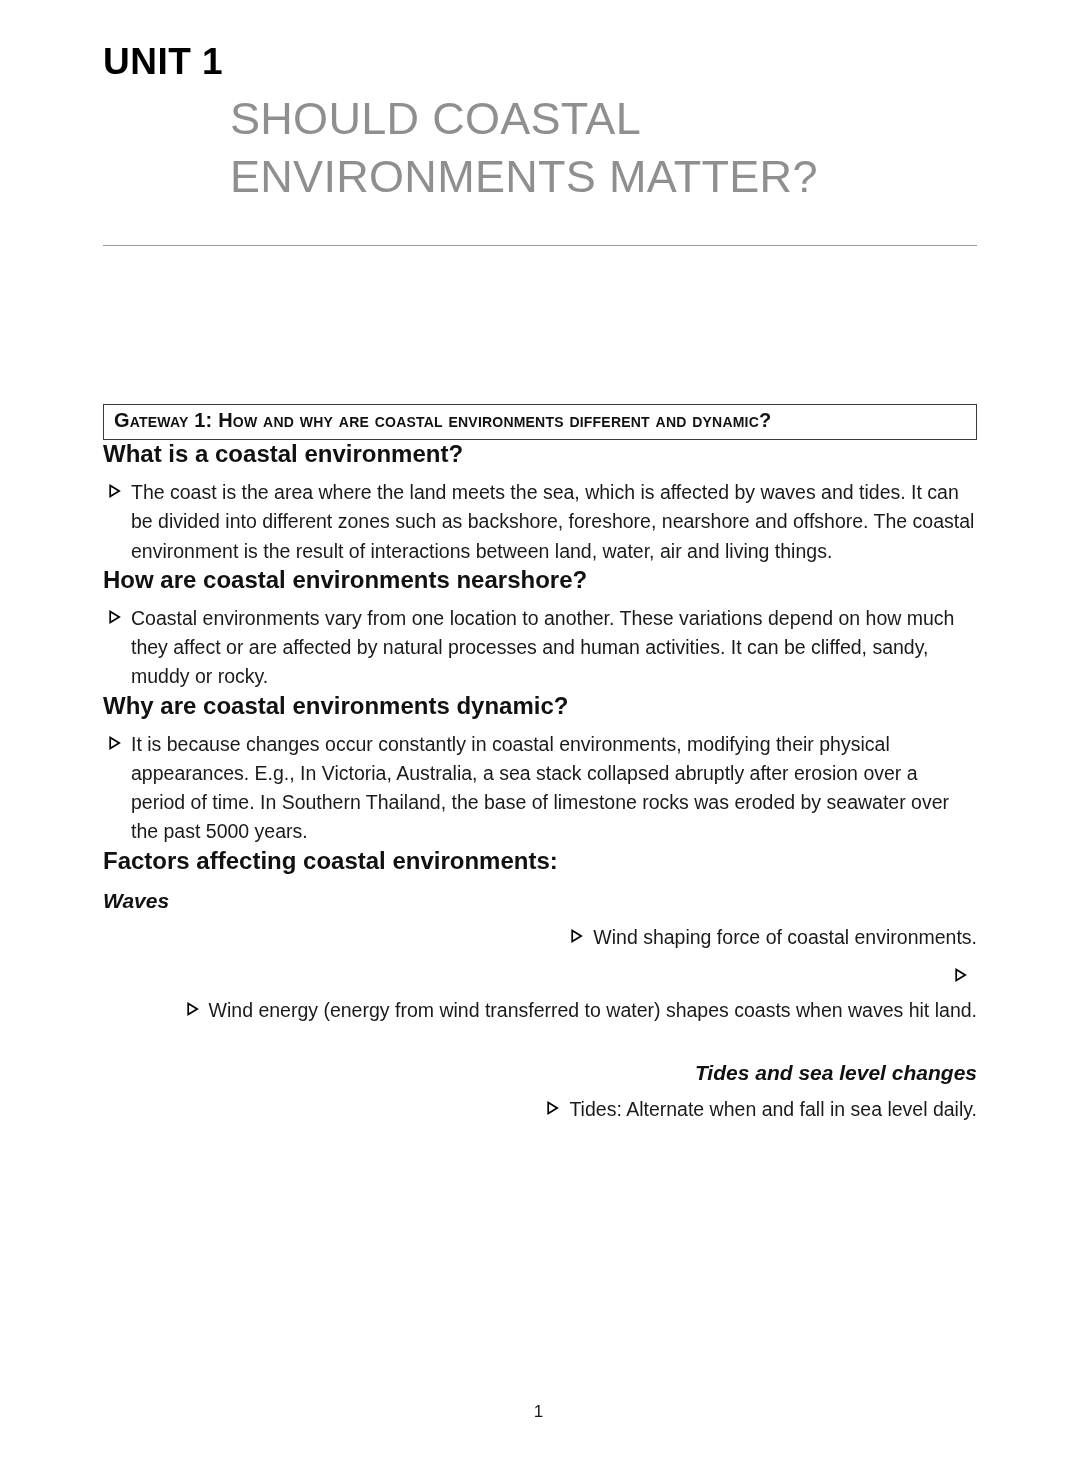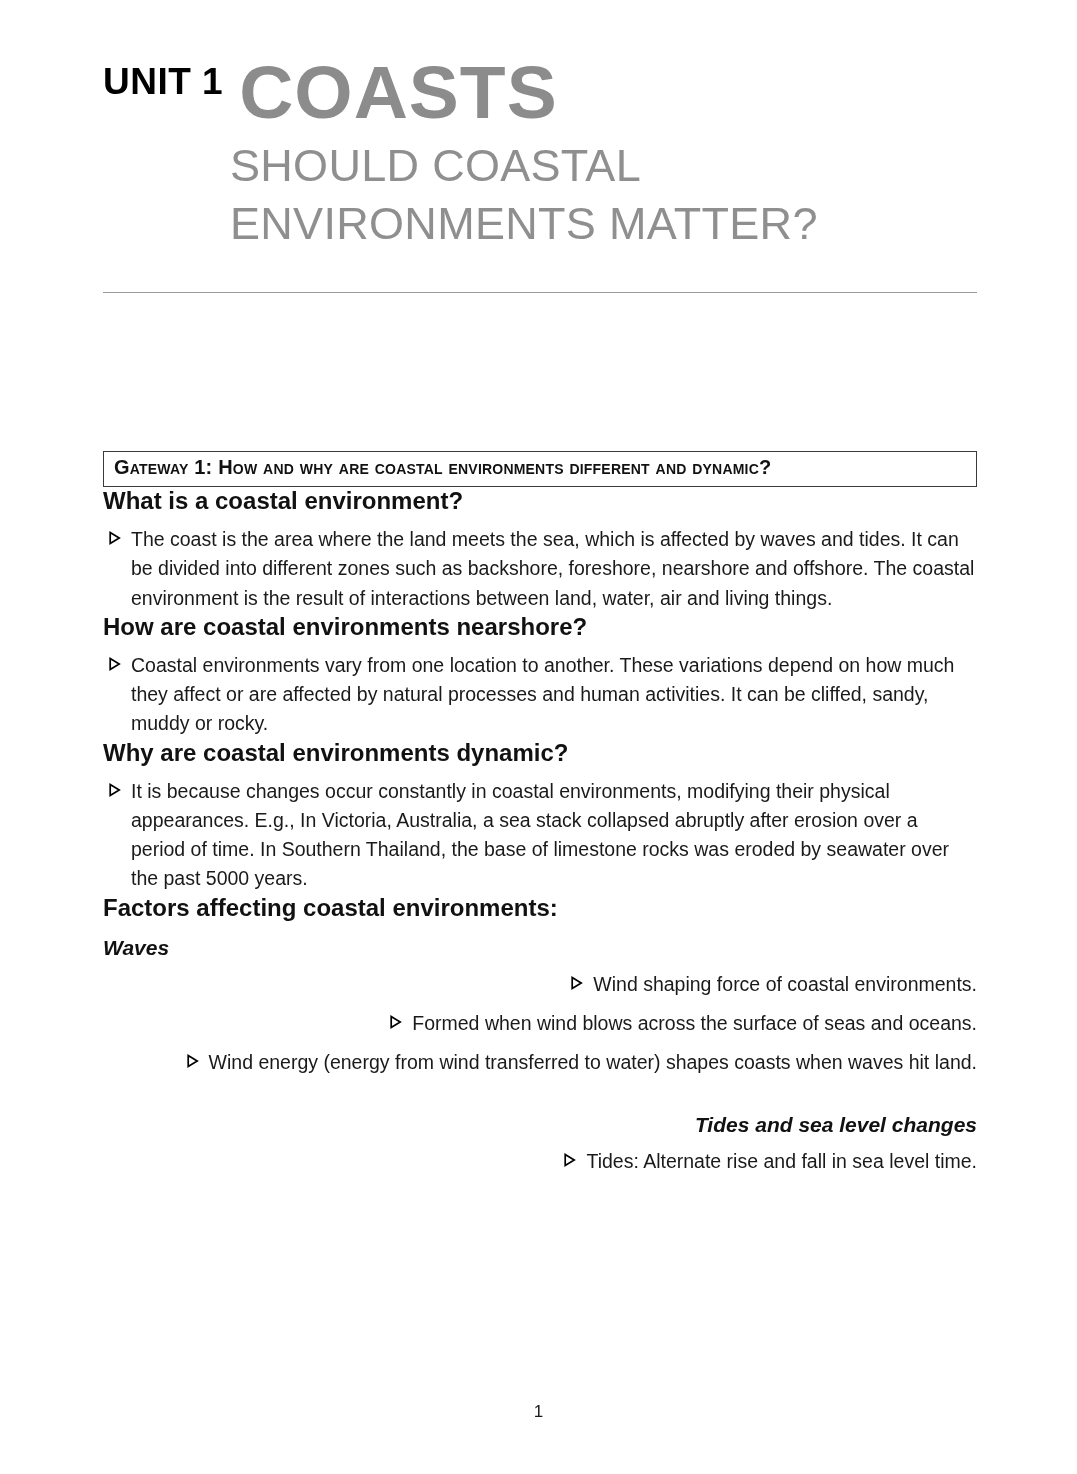--- a/index.html
+++ b/index.html
@@ -9,21 +9,21 @@
     color: #1a1a1a;
     -webkit-font-smoothing: antialiased;
   }
   .page {
     position: relative;
     width: 1077px;
     height: 1474px;
     background: #ffffff;
     overflow: hidden;
   }
-  .content { padding: 58px 100px 0 103px; }
+  .content { padding: 38px 100px 0 103px; }
 
   
   .title-row { display: flex; align-items: flex-start; gap: 16px; }
   .unit-label {
     font-size: 37px;
     font-weight: bold;
     color: #000000;
     line-height: 1;
     padding-top: 5px;
     letter-spacing: 0.5px;
@@ -105,21 +105,20 @@
 </style>
 </head>
 <body>
 
 <div class="page">
   <main class="content">
 
     <header>
       <div class="title-row">
         <span class="unit-label">UNIT 1</span>
-        <span class="main-title">COASTS</span>
       </div>
       <div class="subtitle">
         <div>SHOULD COASTAL</div>
         <div>ENVIRONMENTS MATTER?</div>
       </div>
     </header>
 
     <hr class="rule">
 
     <div class="gateway-box">
@@ -164,37 +163,36 @@
         <div class="bullet">
           <span class="arrow"><svg width="12" height="14" viewBox="0 0 12 14">
                 <path d="M1.2 1.6 L10.2 7 L1.2 12.4 Z" fill="#ffffff" stroke="#000000" stroke-width="1.7" stroke-linejoin="miter"></path>
               </svg></span>
           <span class="bullet-text">Wind shaping force of coastal environments.</span>
         </div>
         <div class="bullet">
           <span class="arrow"><svg width="12" height="14" viewBox="0 0 12 14">
                 <path d="M1.2 1.6 L10.2 7 L1.2 12.4 Z" fill="#ffffff" stroke="#000000" stroke-width="1.7" stroke-linejoin="miter"></path>
               </svg></span>
-          <span class="bullet-text">Formed when wind blows across the surface of seas and oceans.</span>
         </div>
         <div class="bullet">
           <span class="arrow"><svg width="12" height="14" viewBox="0 0 12 14">
                 <path d="M1.2 1.6 L10.2 7 L1.2 12.4 Z" fill="#ffffff" stroke="#000000" stroke-width="1.7" stroke-linejoin="miter"></path>
               </svg></span>
           <span class="bullet-text">Wind energy (energy from wind transferred to water) shapes coasts when waves hit land.</span>
         </div>
       </div>
 
       <div class="subsection">
         <h3 class="sub-heading">Tides and sea level changes</h3>
         <div class="bullet">
           <span class="arrow"><svg width="12" height="14" viewBox="0 0 12 14">
                 <path d="M1.2 1.6 L10.2 7 L1.2 12.4 Z" fill="#ffffff" stroke="#000000" stroke-width="1.7" stroke-linejoin="miter"></path>
               </svg></span>
-          <span class="bullet-text">Tides: Alternate rise and fall in sea level time.</span>
+          <span class="bullet-text">Tides: Alternate when and fall in sea level daily.</span>
         </div>
       </div>
     </section>
 
   </main>
 
   <div class="page-number">1</div>
 </div>
 
 </body></html>

